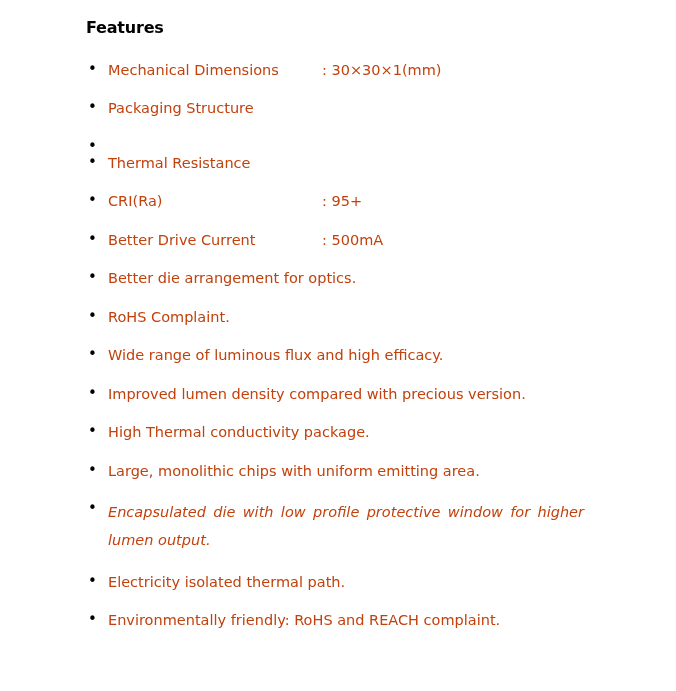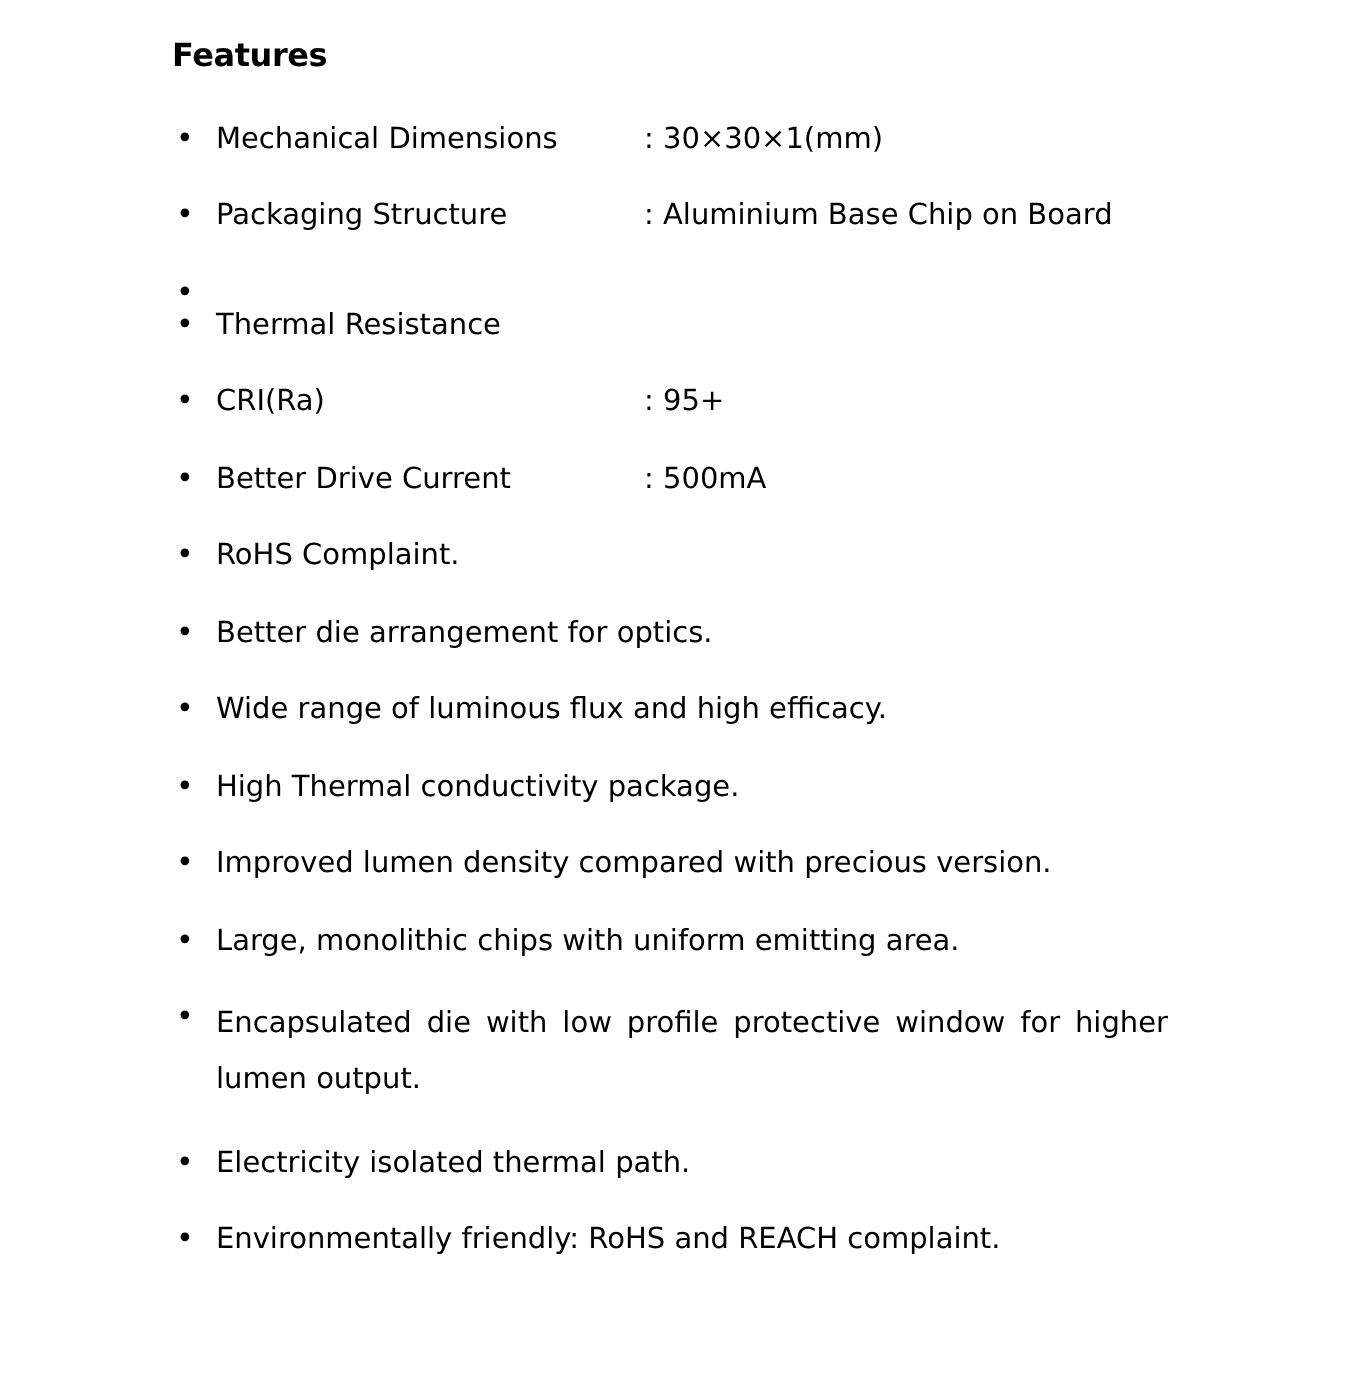--- a/index.html
+++ b/index.html
@@ -32,21 +32,21 @@
     list-style: none;
     margin: 0;
     padding: 0;
   }
   ul.features > li {
     position: relative;
     padding-left: 22px;
     font-size: 14.5px;
     line-height: 1.55;
     margin-bottom: 16px;
-    color: #000000;
+    color: #c2410c;
   }
   ul.features > li::before {
     content: "\2022";
     position: absolute;
     left: 2px;
     top: -1px;
     font-size: 15px;
     line-height: 1.55;
     color: #000;
   }
@@ -63,20 +63,21 @@
     flex: 1 1 auto;
     white-space: nowrap;
   }
   .plain {
     display: block;
   }
   .justify {
     text-align: justify;
     padding-right: 52px;
     line-height: 1.95;
+    font-style: italic;
   }
 </style>
 </head>
 <body>
 
 <div class="page">
 
   <h1 class="section-title">Features</h1>
 
   <ul class="features">
@@ -84,21 +85,20 @@
     <li>
       <div class="kv">
         <span class="k">Mechanical Dimensions</span>
         <span class="v">: 30×30×1(mm)</span>
       </div>
     </li>
 
     <li>
       <div class="kv">
         <span class="k">Packaging Structure</span>
-        <span class="v">: Aluminium Base Chip on Board</span>
       </div>
     </li>
 
     <li>
       <div class="kv">
       </div>
     </li>
 
     <li>
       <div class="kv">
@@ -114,37 +114,37 @@
     </li>
 
     <li>
       <div class="kv">
         <span class="k">Better Drive Current</span>
         <span class="v">: 500mA</span>
       </div>
     </li>
 
     <li>
-      <span class="plain">RoHS Complaint.</span>
+      <span class="plain">Better die arrangement for optics.</span>
     </li>
 
     <li>
-      <span class="plain">Better die arrangement for optics.</span>
+      <span class="plain">RoHS Complaint.</span>
     </li>
 
     <li>
       <span class="plain">Wide range of luminous flux and high efficacy.</span>
     </li>
 
     <li>
-      <span class="plain">High Thermal conductivity package.</span>
+      <span class="plain">Improved lumen density compared with precious version.</span>
     </li>
 
     <li>
-      <span class="plain">Improved lumen density compared with precious version.</span>
+      <span class="plain">High Thermal conductivity package.</span>
     </li>
 
     <li>
       <span class="plain">Large, monolithic chips with uniform emitting area.</span>
     </li>
 
     <li>
       <span class="plain justify">Encapsulated die with low profile protective window for higher lumen output.</span>
     </li>
 

